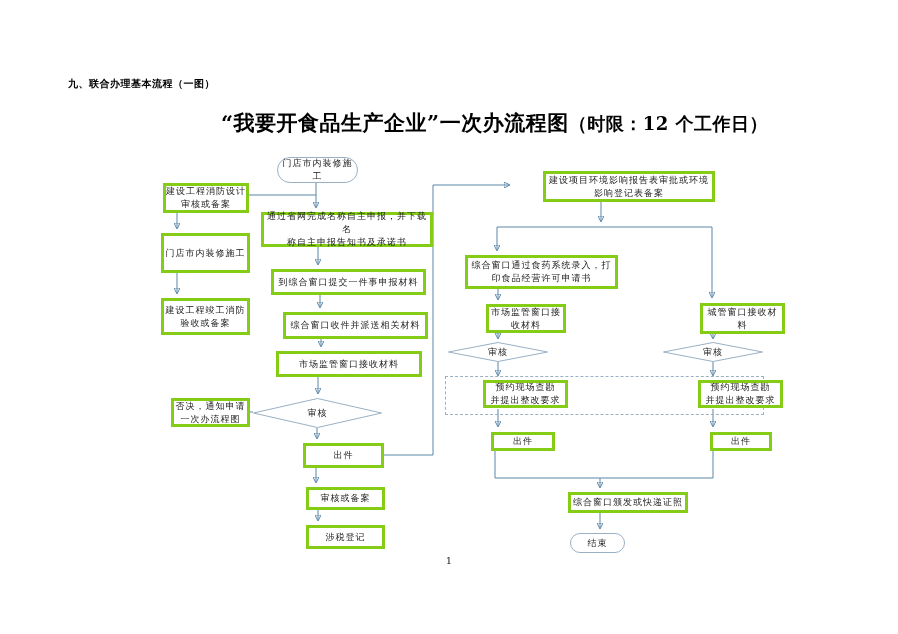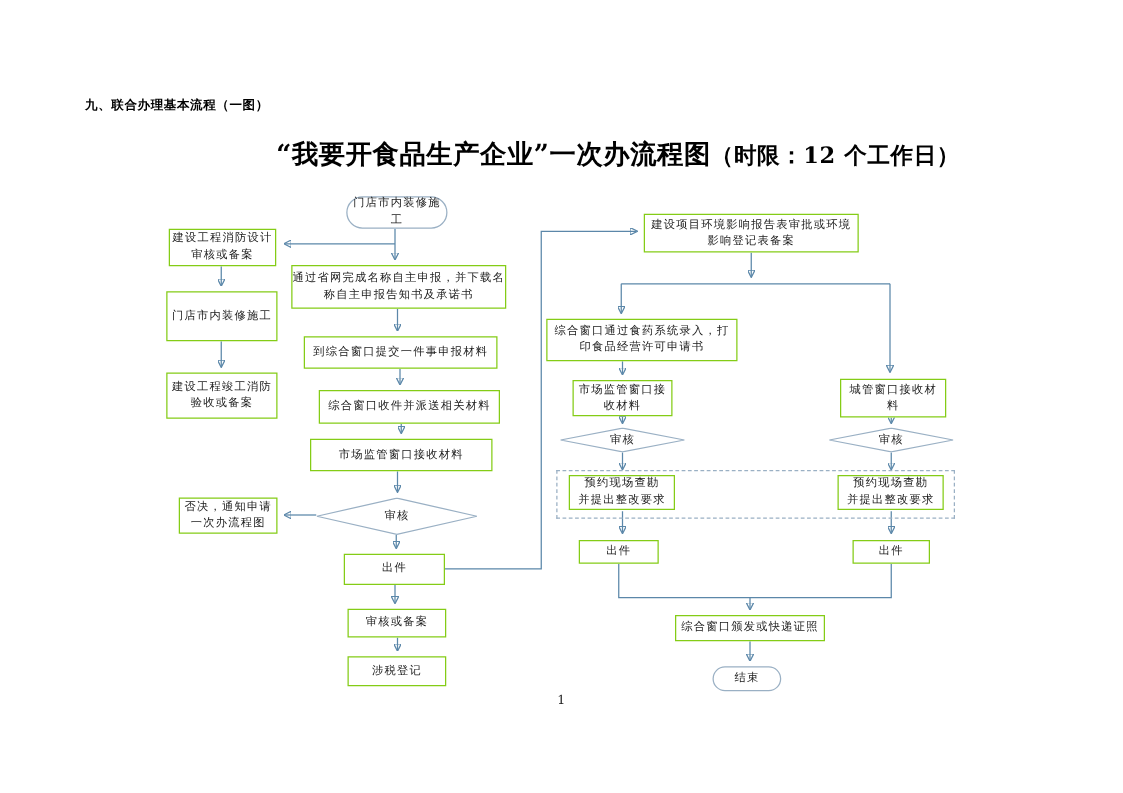--- a/index.html
+++ b/index.html
@@ -20,21 +20,21 @@
   svg.connectors path, svg.connectors line { stroke:#5b87a9; stroke-width:1; fill:none; }
 
   .dashedrect { position:absolute; border:1px dashed #9ab0c4; z-index:1; }
 
   .node {
     position:absolute; z-index:2; display:flex; align-items:center; justify-content:center;
     text-align:center; font-size:9px; line-height:13px; letter-spacing:1px; color:#1a1a1a;
     box-sizing:border-box;
   }
   .node span { white-space:pre-line; }
-  .box  { background:#fff; border:1px solid #84cc16; }
+  .box  { background:#fff; border:3px solid #84cc16;margin-left:28px; }
   .oval { background:#fff; border:1px solid #9ab0c4; border-radius:999px; }
   .diamond { background:transparent; }
   .diamond svg { position:absolute; left:0; top:0; width:100%; height:100%; }
   .diamond polygon { fill:#ffffff; stroke:#9ab0c4; stroke-width:1; }
   .diamond span { position:relative; z-index:1; }
 </style>
 </head>
 <body>
 
 <div class="h1">九、联合办理基本流程（一图）</div>

